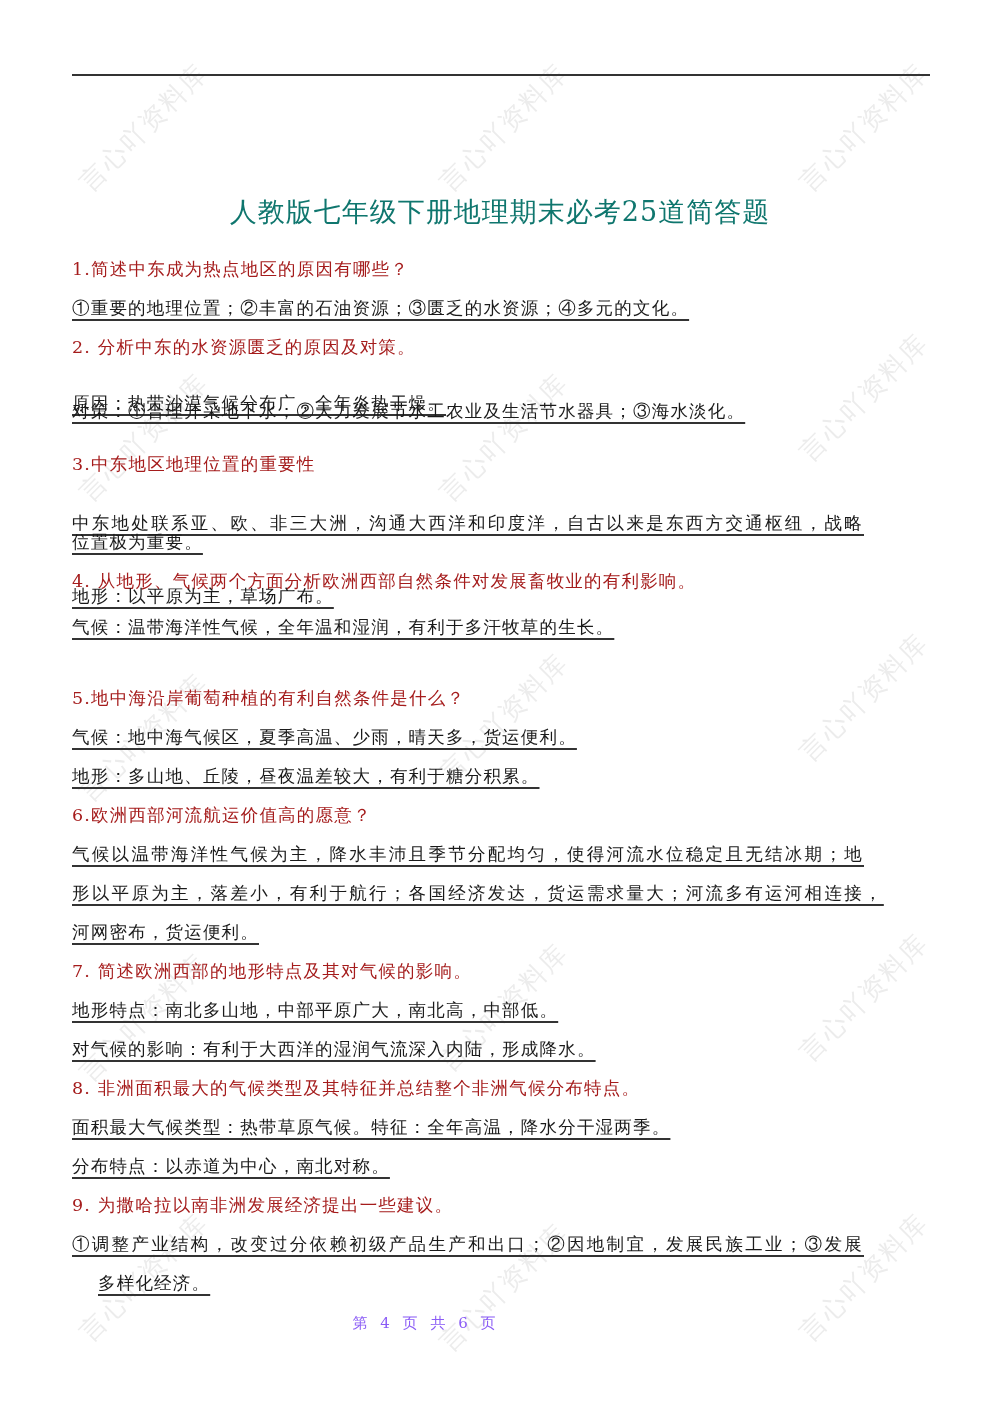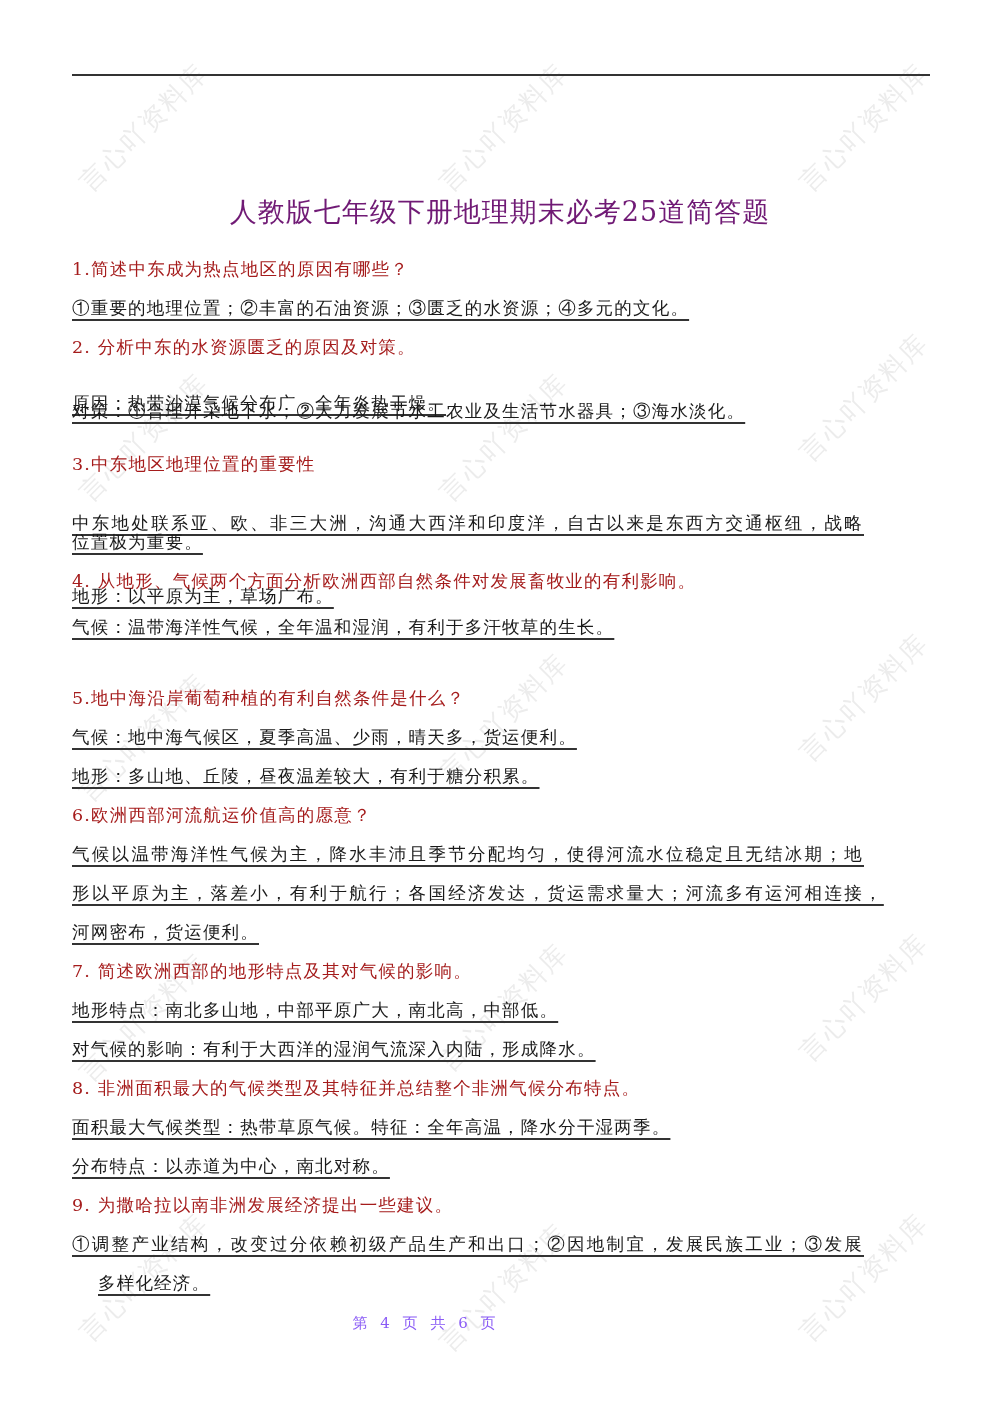--- a/index.html
+++ b/index.html
@@ -46,21 +46,21 @@
       width: 860px;
       z-index: 1;
     }
     .title {
       position: absolute;
       left: 0;
       top: 194px;
       width: 856px;
       text-align: center;
       font-size: 27px;
-      color: #701a75;
+      color: #0f766e;
       letter-spacing: 1px;
       white-space: nowrap;
     }
     .line {
       position: absolute;
       left: 0;
       font-size: 17.5px;
       line-height: 24px;
       white-space: nowrap;
       letter-spacing: 1.2px;

